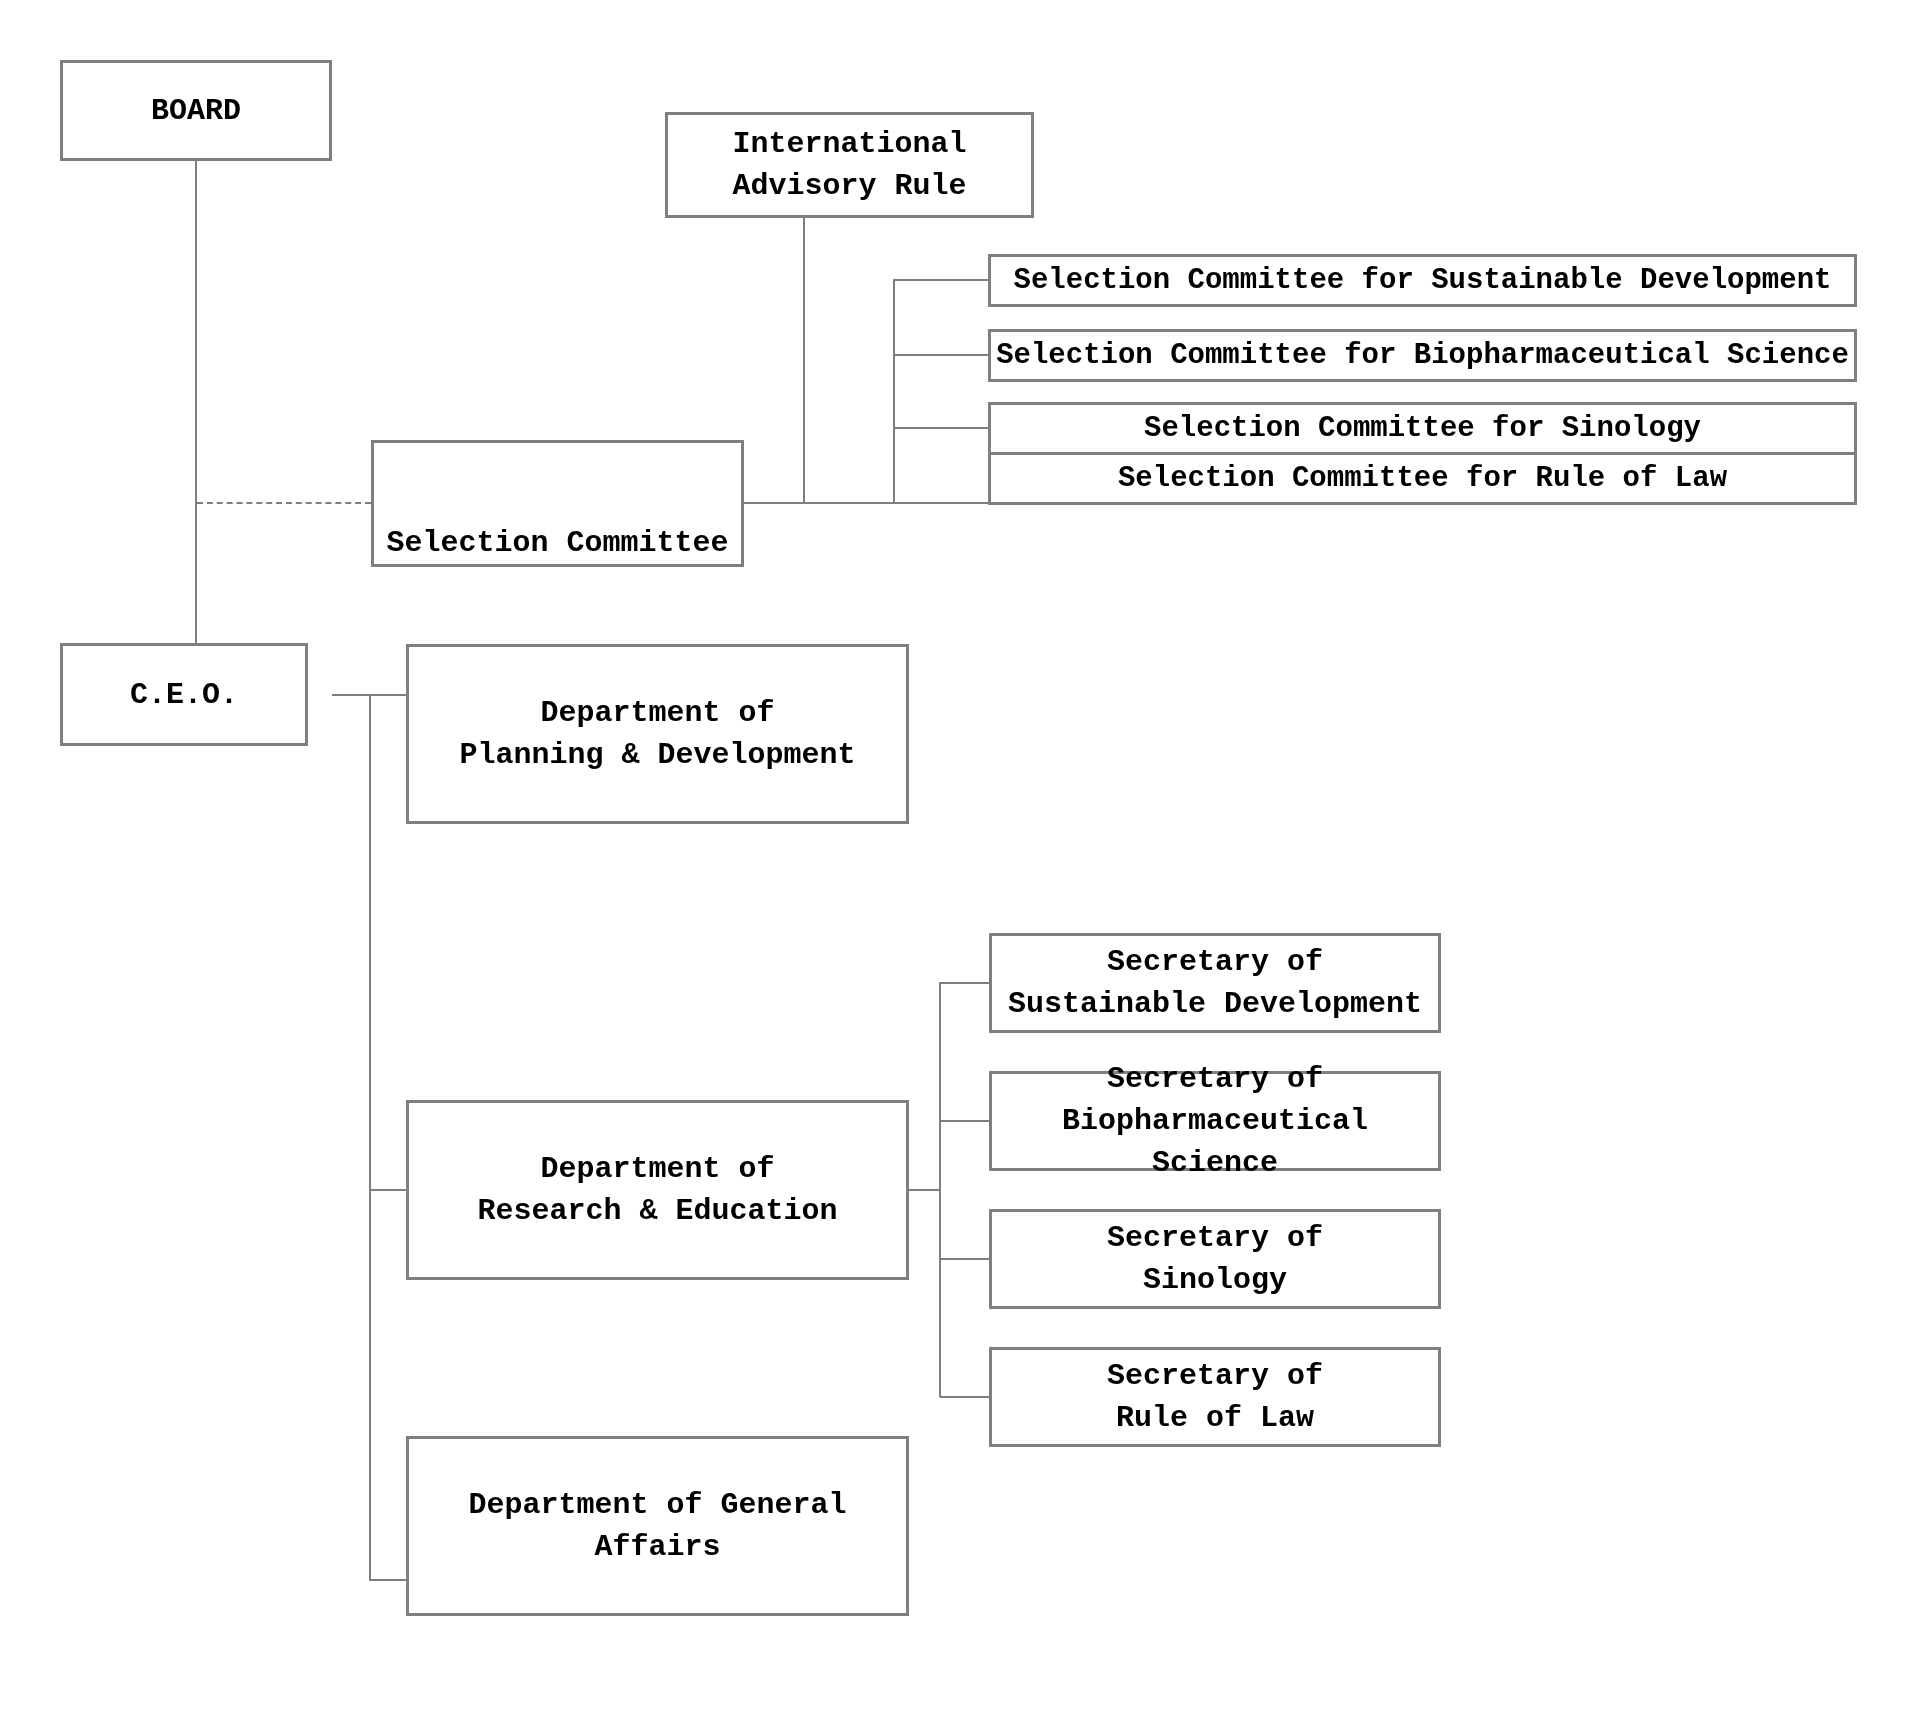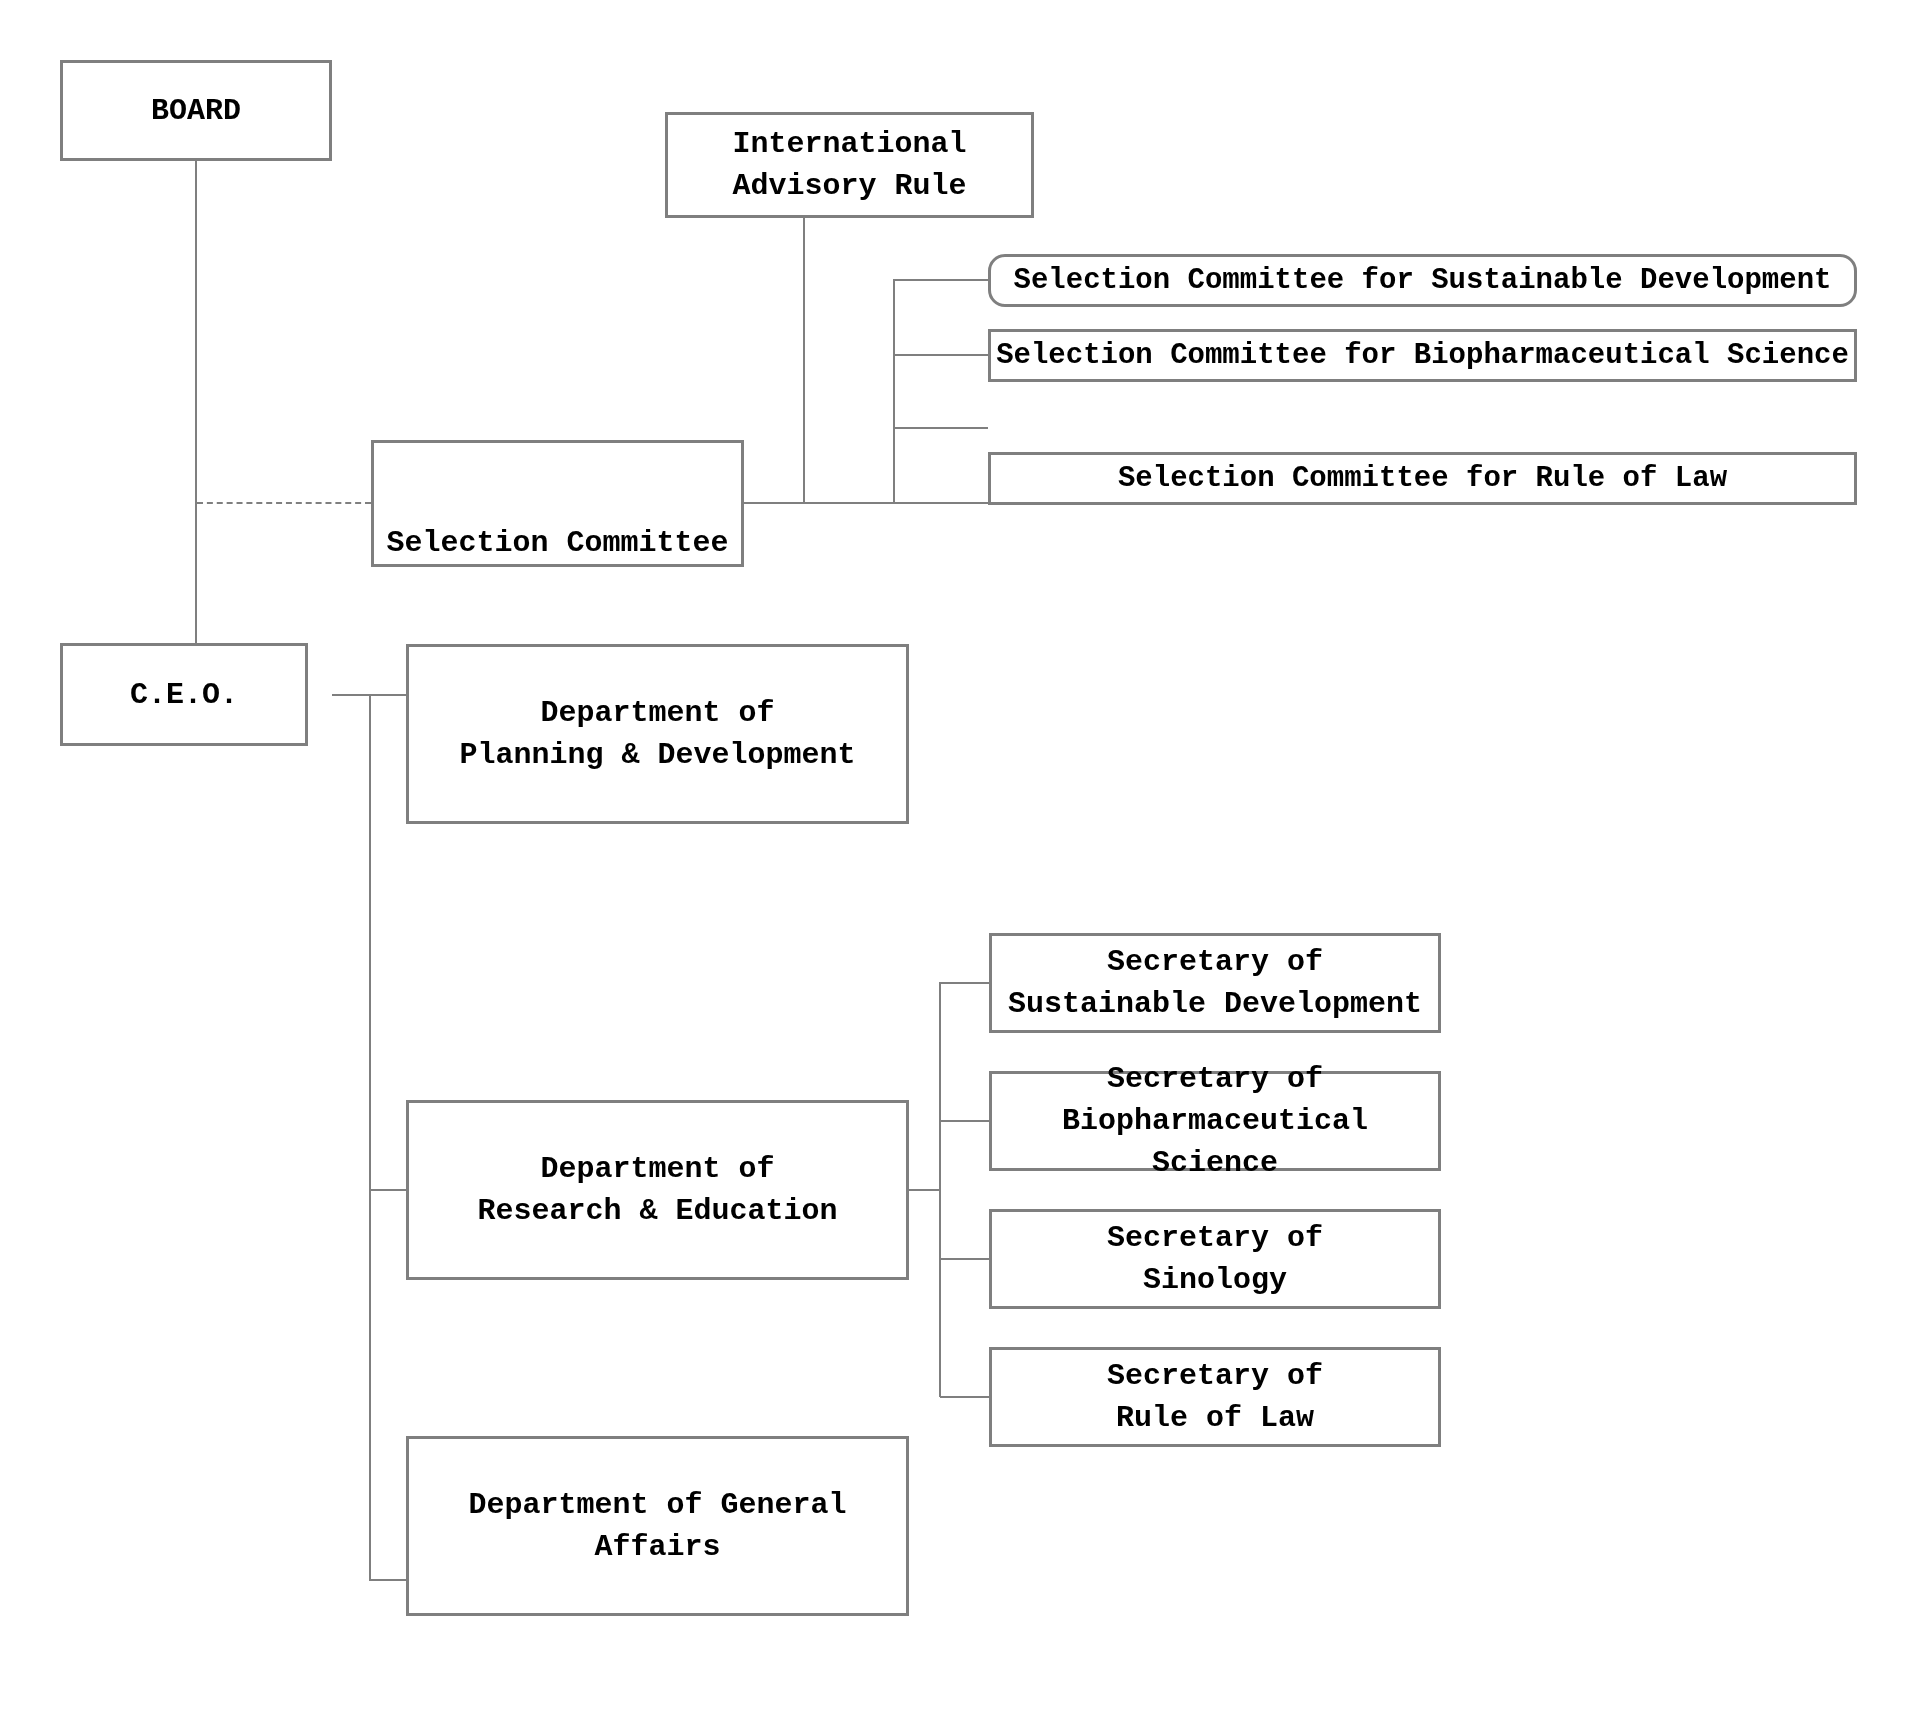--- a/index.html
+++ b/index.html
@@ -75,28 +75,31 @@
 
   <div class="node" style="left:620px;top:112px;width:369px;height:106px;margin-left:45px;">
     <span class="lbl">International</span>
     <span class="lbl">Advisory Rule</span>
   </div>
 
   <div class="node" style="left:371px;top:440px;width:373px;height:127px;justify-content:flex-end;">
     <span class="lbl">Selection Committee</span>
   </div>
 
-  <div class="node slim" style="left:988px;top:254px;width:869px;height:53px;border-radius:17px;">
+  <div class="node slim" style="left:988px;top:254px;width:869px;height:53px;">
     <span class="lbl">Selection Committee for Sustainable Development</span>
   </div>
 
   <div class="node slim" style="left:988px;top:329px;width:869px;height:53px;">
     <span class="lbl">Selection Committee for Biopharmaceutical Science</span>
   </div>
 
+  <div class="node slim" style="left:988px;top:402px;width:869px;height:53px;">
+    <span class="lbl">Selection Committee for Sinology</span>
+  </div>
 
   <div class="node slim" style="left:988px;top:452px;width:869px;height:53px;text-align:right;">
     <span class="lbl">Selection Committee for Rule of Law</span>
   </div>
 
   <div class="node" style="left:60px;top:643px;width:248px;height:103px;">
     <span class="lbl">C.E.O.</span>
   </div>
 
   <div class="node" style="left:406px;top:644px;width:503px;height:180px;">

